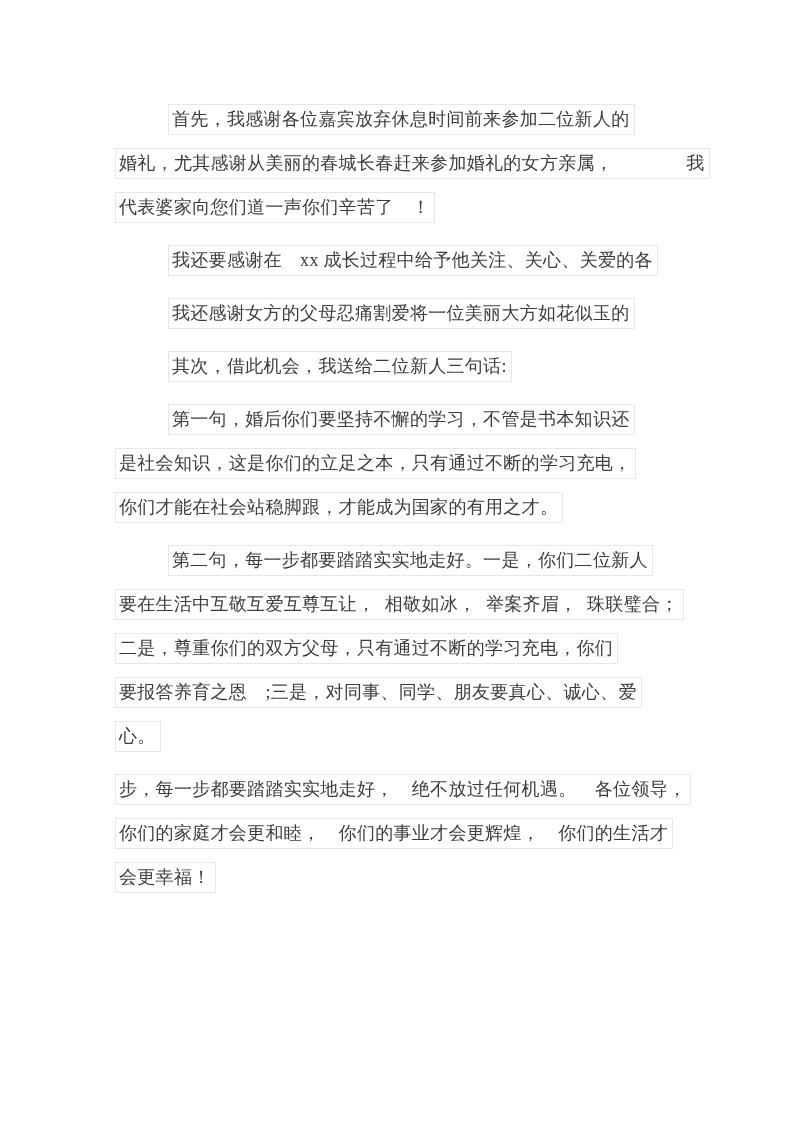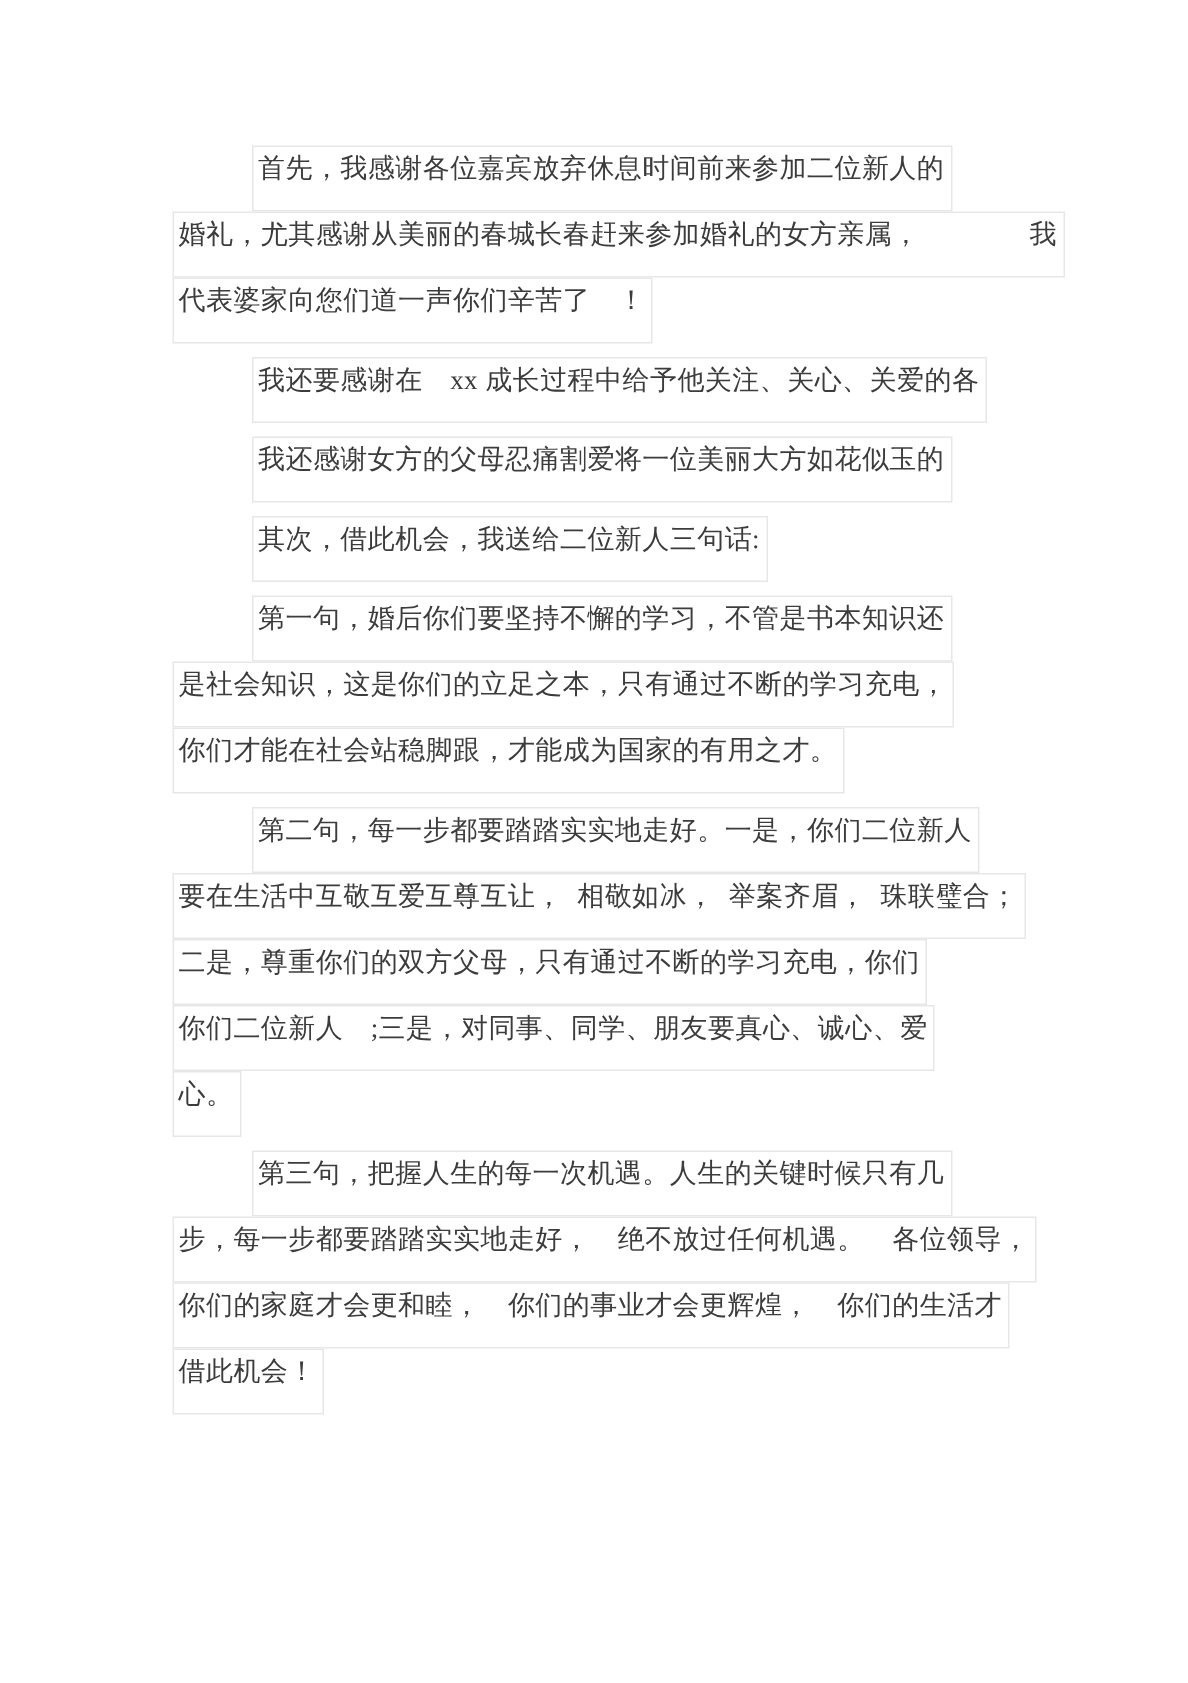--- a/index.html
+++ b/index.html
@@ -21,20 +21,21 @@
     top: 97px;
     width: 580px;
   }
   .para {
     margin: 0 0 9px 0;
     padding: 0;
   }
   .line {
     height: 44px;
     display: flex;
+    align-items: center;
   }
   .line.first {
     padding-left: 53px;
   }
   .line-box {
     display: inline-block;
     border: 1px solid #e7e7e7;
     background: #ffffff;
     padding: 2px 4px 3px 3px;
     font-size: 18px;
@@ -96,36 +97,33 @@
       <div class="line first">
           <span class="line-box">第二句，每一步都要踏踏实实地走好。一是，你们二位新人</span>
         </div>
       <div class="line">
           <span class="line-box">要在生活中互敬互爱互尊互让，  相敬如冰，  举案齐眉，  珠联璧合；</span>
         </div>
       <div class="line">
           <span class="line-box">二是，尊重你们的双方父母，只有通过不断的学习充电，你们</span>
         </div>
       <div class="line">
-          <span class="line-box">你们二位新人　;三是，对同事、同学、朋友要真心、诚心、爱</span>
+          <span class="line-box">要报答养育之恩　;三是，对同事、同学、朋友要真心、诚心、爱</span>
         </div>
       <div class="line">
           <span class="line-box">心。</span>
         </div>
     </div>
 
     <div class="para">
-      <div class="line first">
-          <span class="line-box">第三句，把握人生的每一次机遇。人生的关键时候只有几</span>
-        </div>
       <div class="line">
           <span class="line-box">步，每一步都要踏踏实实地走好，　绝不放过任何机遇。　各位领导，</span>
         </div>
       <div class="line">
           <span class="line-box">你们的家庭才会更和睦，　你们的事业才会更辉煌，　你们的生活才</span>
         </div>
       <div class="line">
-          <span class="line-box">借此机会！</span>
+          <span class="line-box">会更幸福！</span>
         </div>
     </div>
 
   </div>
 </div>
 
 </body></html>

